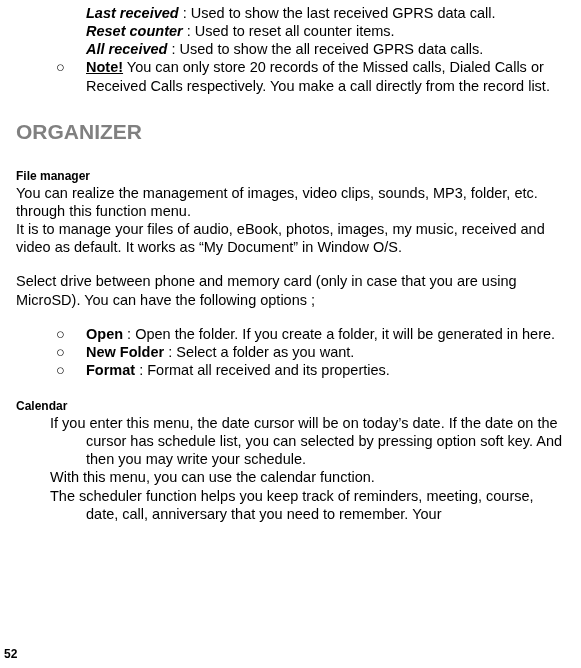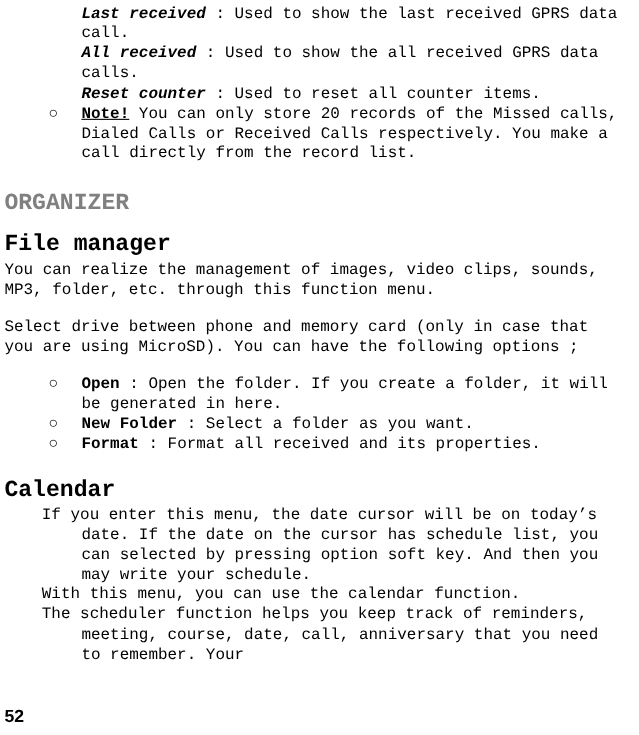--- a/index.html
+++ b/index.html
@@ -10,87 +10,87 @@
     font-family: Arial, Helvetica, sans-serif;
     font-size: 14.5px;
     line-height: 1.25;
     color: #000;
     width: 581px;
     height: 668px;
     overflow: hidden;
     position: relative;
   }
   .page {
-    padding: 4px 12px 0 4px;
-    font-family: Liberation Mono, monospace;
+    padding: 4px 12px 0 16px;
   }
   .indent1 { padding-left: 70px; }
   .indent-note { padding-left: 34px; display: flex; }
   .bullet { width: 36px; flex-shrink: 0; text-align: left; padding-left: 6px; }
   .note-content { flex: 1; }
   .note-label {
     font-weight: bold;
     text-decoration: underline;
     margin-top: 16px;
   }
   .h1 {
     color: #808080;
     font-weight: bold;
     font-size: 21px;
     margin-top: 24px;
-    margin-bottom: 11px;
+    margin-bottom: 24px;
   }
   .h2 {
     font-weight: bold;
-    font-size: 21px;
+    font-size: 12px;
     margin-top: 4px;
   }
   .body-text { padding-left: 0; }
   .bullet-row { display: flex; padding-left: 34px; }
   .bullet-row .bullet { width: 36px; flex-shrink:0; padding-left:6px;}
   .bullet-row .content { flex: 1; }
   .calendar-block { padding-left: 34px; }
   .calendar-item { padding-left: 36px; text-indent: -36px; margin: 0; }
   .page-num {
     position: absolute;
     left: 4px;
     bottom: 6px;
     font-weight: bold;
-    font-size: 16px;
+    font-size: 12px;
   }
   .spacer { height: 16px; }
   b { font-weight: bold; }
   i { font-style: italic; }
 </style>
 </head>
 <body>
 
 <div class="page">
 
   <div class="indent1">
     <b><i><span>Last received</span></i></b><span> : Used to show the last received GPRS data call.</span>
   </div>
   <div class="indent1">
-    <b><i><span>All received</span></i></b><span> : Used to show the all received GPRS data calls.</span>
+    <b><i><span>Reset counter</span></i></b><span> : Used to reset all counter items.</span>
   </div>
   <div class="indent1">
-    <b><i><span>Reset counter</span></i></b><span> : Used to reset all counter items.</span>
+    <b><i><span>All received</span></i></b><span> : Used to show the all received GPRS data calls.</span>
   </div>
 
   <div class="indent-note">
     <div class="bullet">○</div>
     <div class="note-content">
       <span class="note-label">Note!</span><span>    You can only store 20 records of the Missed calls, Dialed Calls or Received Calls respectively. You make a call directly from the record list.</span>
     </div>
   </div>
 
   <div class="h1">ORGANIZER</div>
 
   <div class="h2">File manager</div>
   <div class="body-text">You can realize the management of images, video clips, sounds, MP3, folder, etc. through this function menu.</div>
+  <div class="body-text">It is to manage your files of audio, eBook, photos, images, my music, received and video as default. It works as “My Document” in Window O/S.</div>
   <div class="spacer"></div>
   <div class="body-text">Select drive between phone and memory card (only in case that you are using MicroSD). You can have the following options ;</div>
   <div class="spacer"></div>
 
   <div class="bullet-row">
     <div class="bullet">○</div>
     <div class="content"><b><span>Open</span></b><span> : Open the folder. If you create a folder, it will be generated in here.</span></div>
   </div>
   <div class="bullet-row">
     <div class="bullet">○</div>

